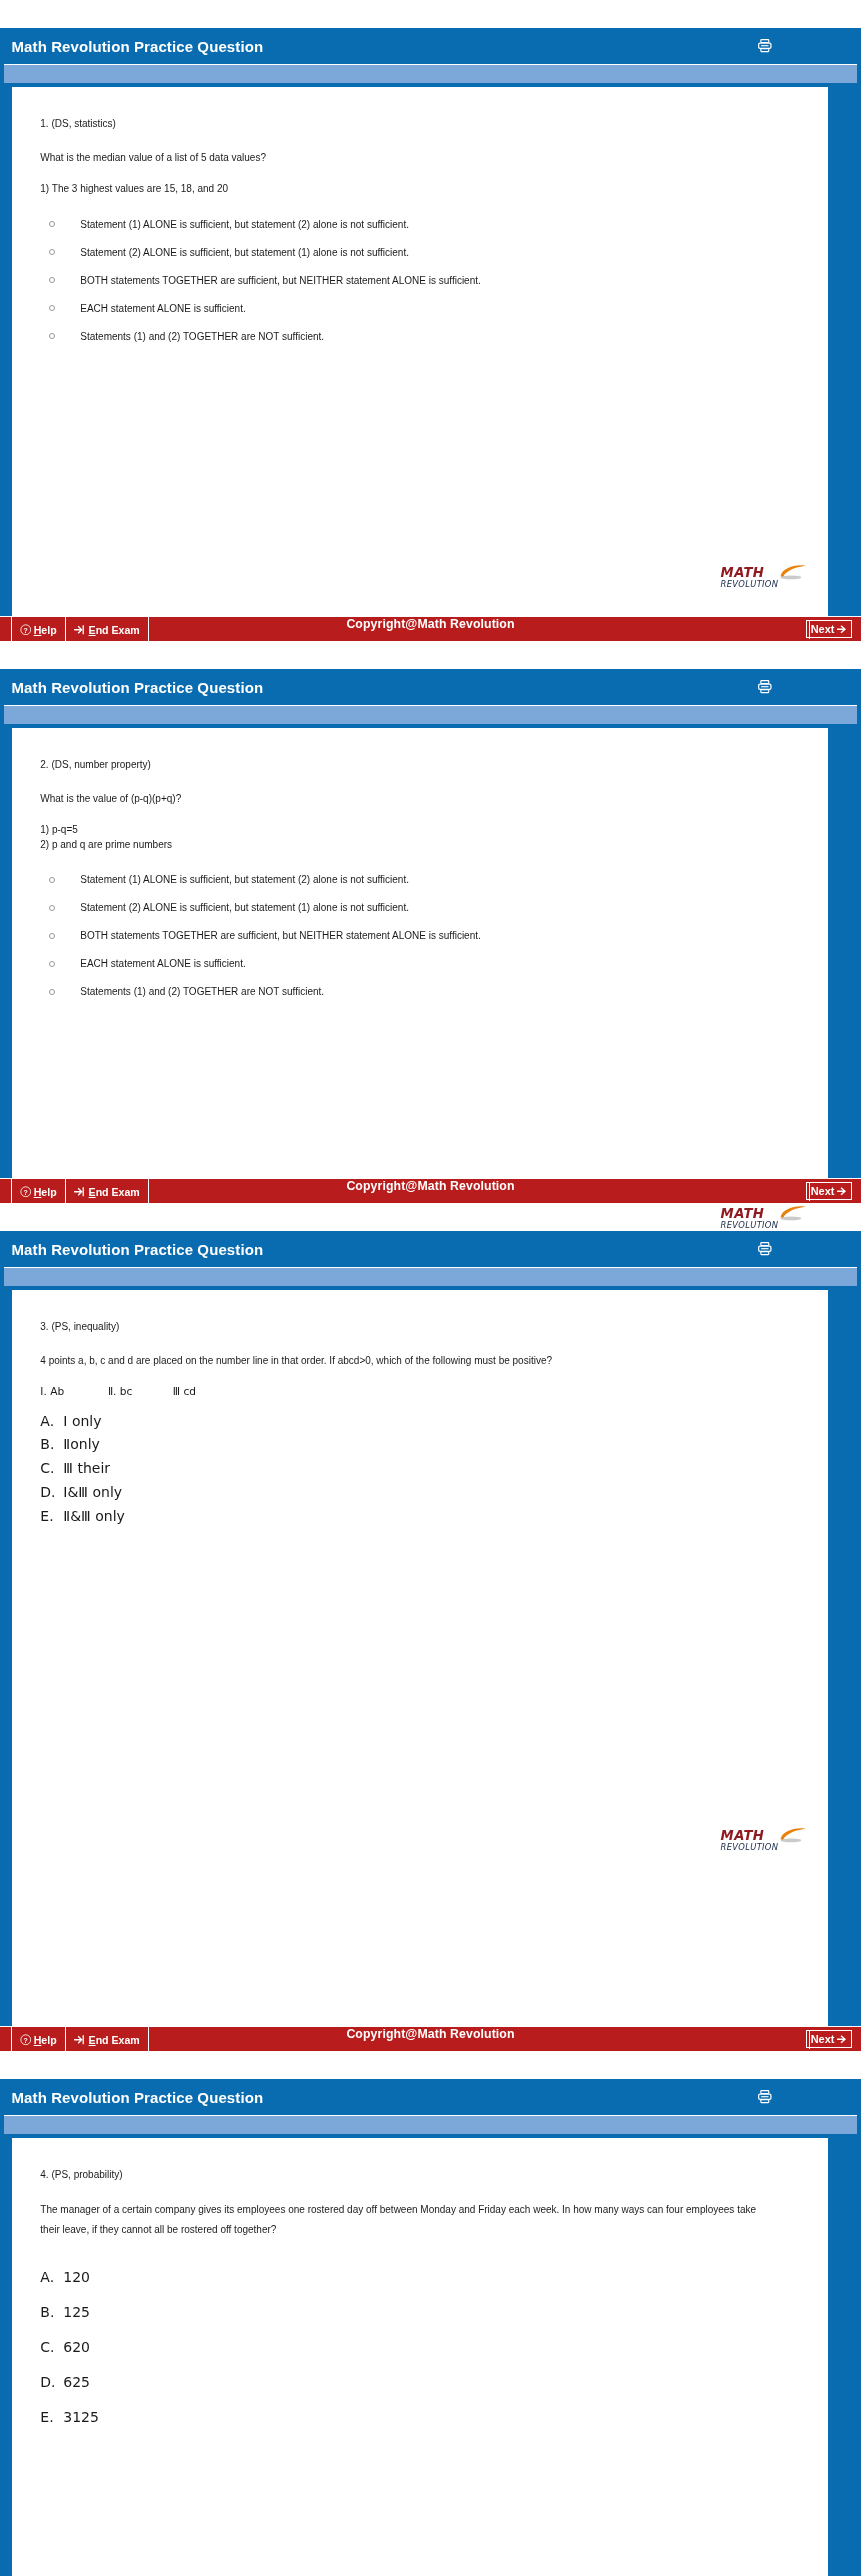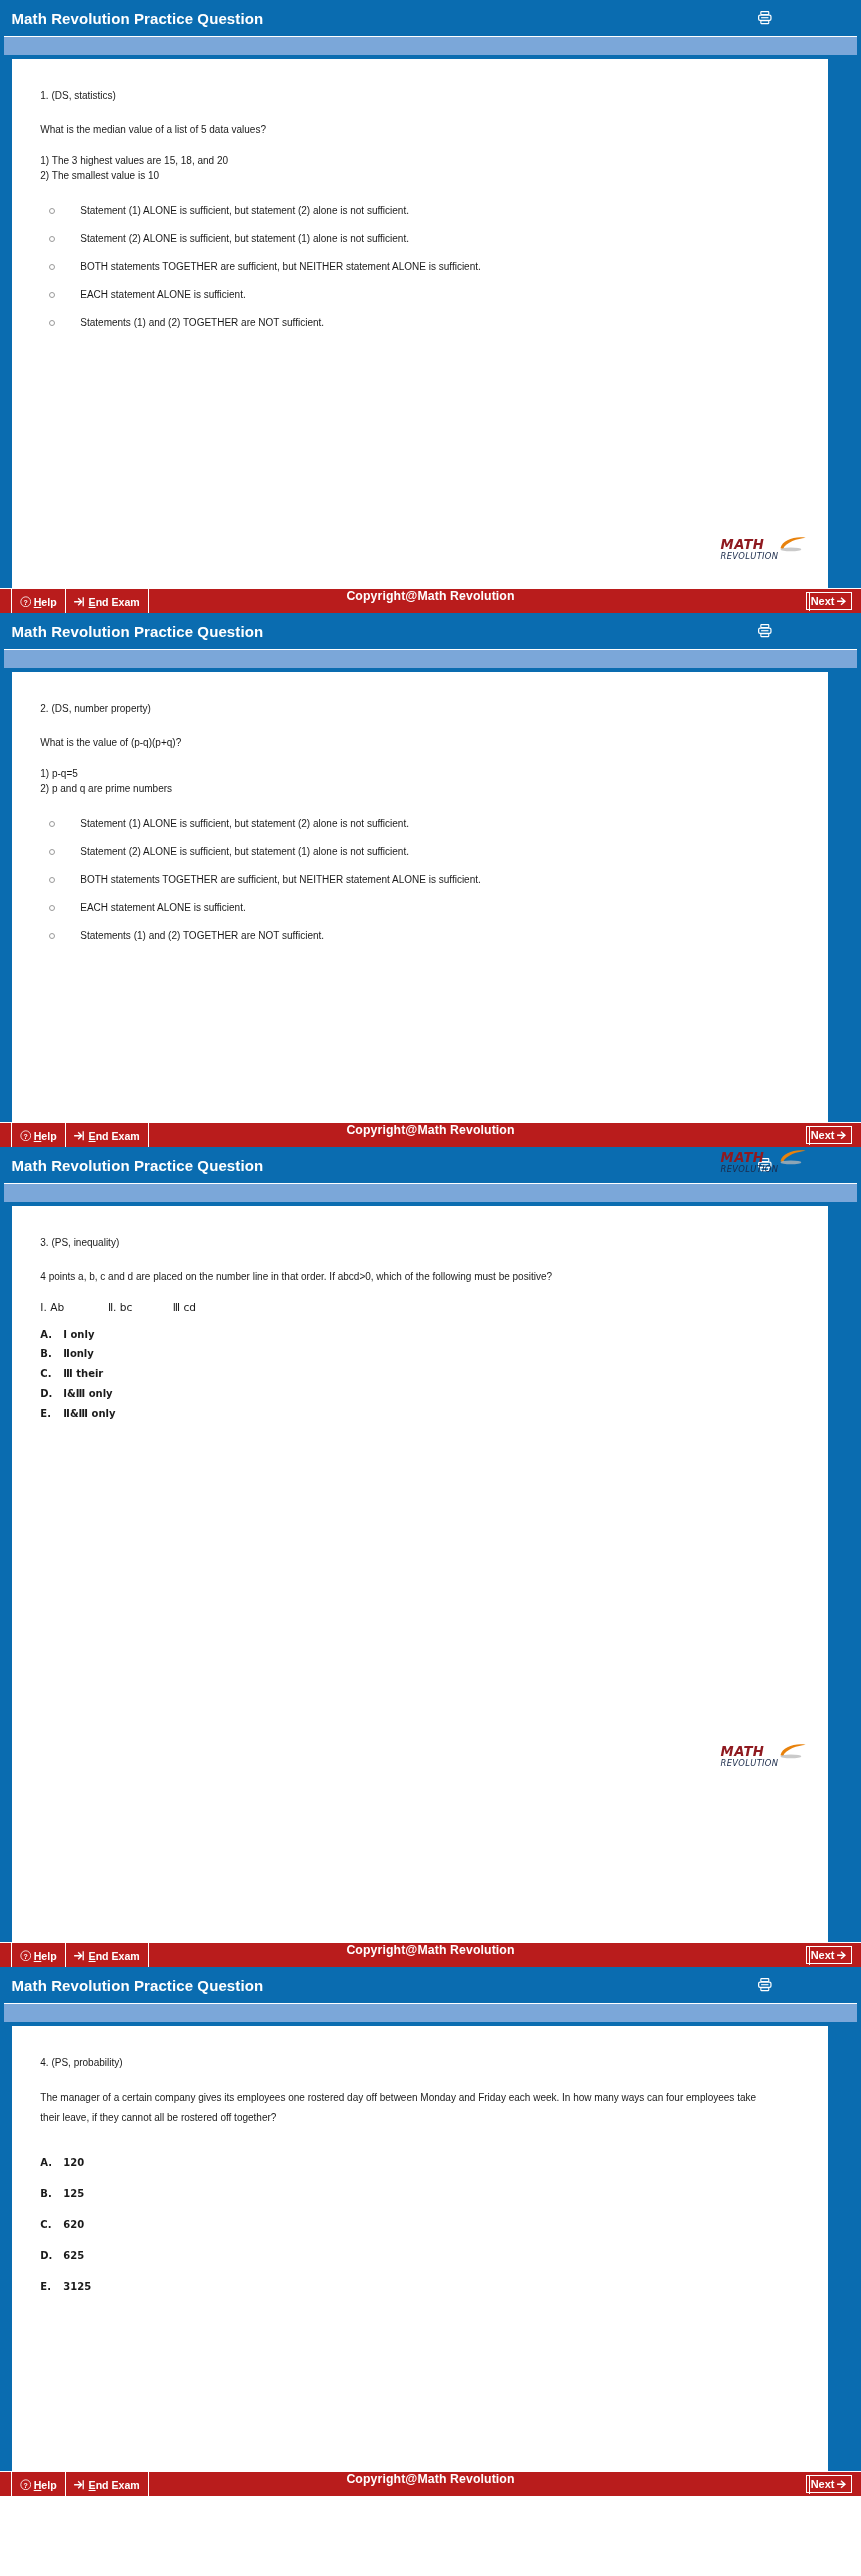--- a/index.html
+++ b/index.html
@@ -17,20 +17,21 @@
   }
 
   
   .panel-header {
     height: 36px;
     background: #0a6cb0;
     display: flex;
     align-items: center;
     padding: 0 0 0 11.5px;
     position: relative;
+    margin-top: 28px;
   }
   .panel-title {
     color: #ffffff;
     font-size: 15px;
     font-weight: bold;
     letter-spacing: 0.1px;
     line-height: 1;
     white-space: nowrap;
   }
   .printer-wrap {
@@ -138,27 +139,26 @@
     font-size: 10px;
     color: #1a1a1a;
     line-height: 1.3;
     margin-left: 25px;
     white-space: nowrap;
   }
 
   
   .ps-list { margin-top: 1.8px; }
   .ps-item {
-    font-size: 10px;
+    font-size: 14px;
     color: #1a1a1a;
     line-height: 1.0;
     margin-bottom: 9.7px;
     white-space: pre;
     font-family: "DejaVu Sans", sans-serif;
-    font-weight: bold;
   }
   .ps-item.spaced { margin-bottom: 21px; }
   .ps-item .ltr { display: inline-block; width: 23px; }
 
   
   .logo {
     position: absolute;
     right: 19.4px;
     width: 88px;
     text-align: left;
@@ -269,21 +269,20 @@
         <div class="subbar"></div>
       </div>
       <div class="panel-body" style="height:529px">
         <div class="edge-left"></div>
         <div class="content">
           <div class="content-inner">
             <div class="q-label">1. (DS, statistics)</div>
             <div class="q-stem">What is the median value of a list of 5 data values?</div>
             <div class="ds-statements">
               <div>1) The 3 highest values are 15, 18, and 20</div>
-              <div>2) The smallest value is 10</div>
             </div>
             <div class="choice-list">
               <div class="choice">
                 <span class="radio"></span>
                 <span class="choice-text">Statement (1) ALONE is sufficient, but statement (2) alone is not sufficient.</span>
               </div>
               <div class="choice">
                 <span class="radio"></span>
                 <span class="choice-text">Statement (2) ALONE is sufficient, but statement (1) alone is not sufficient.</span>
               </div>

